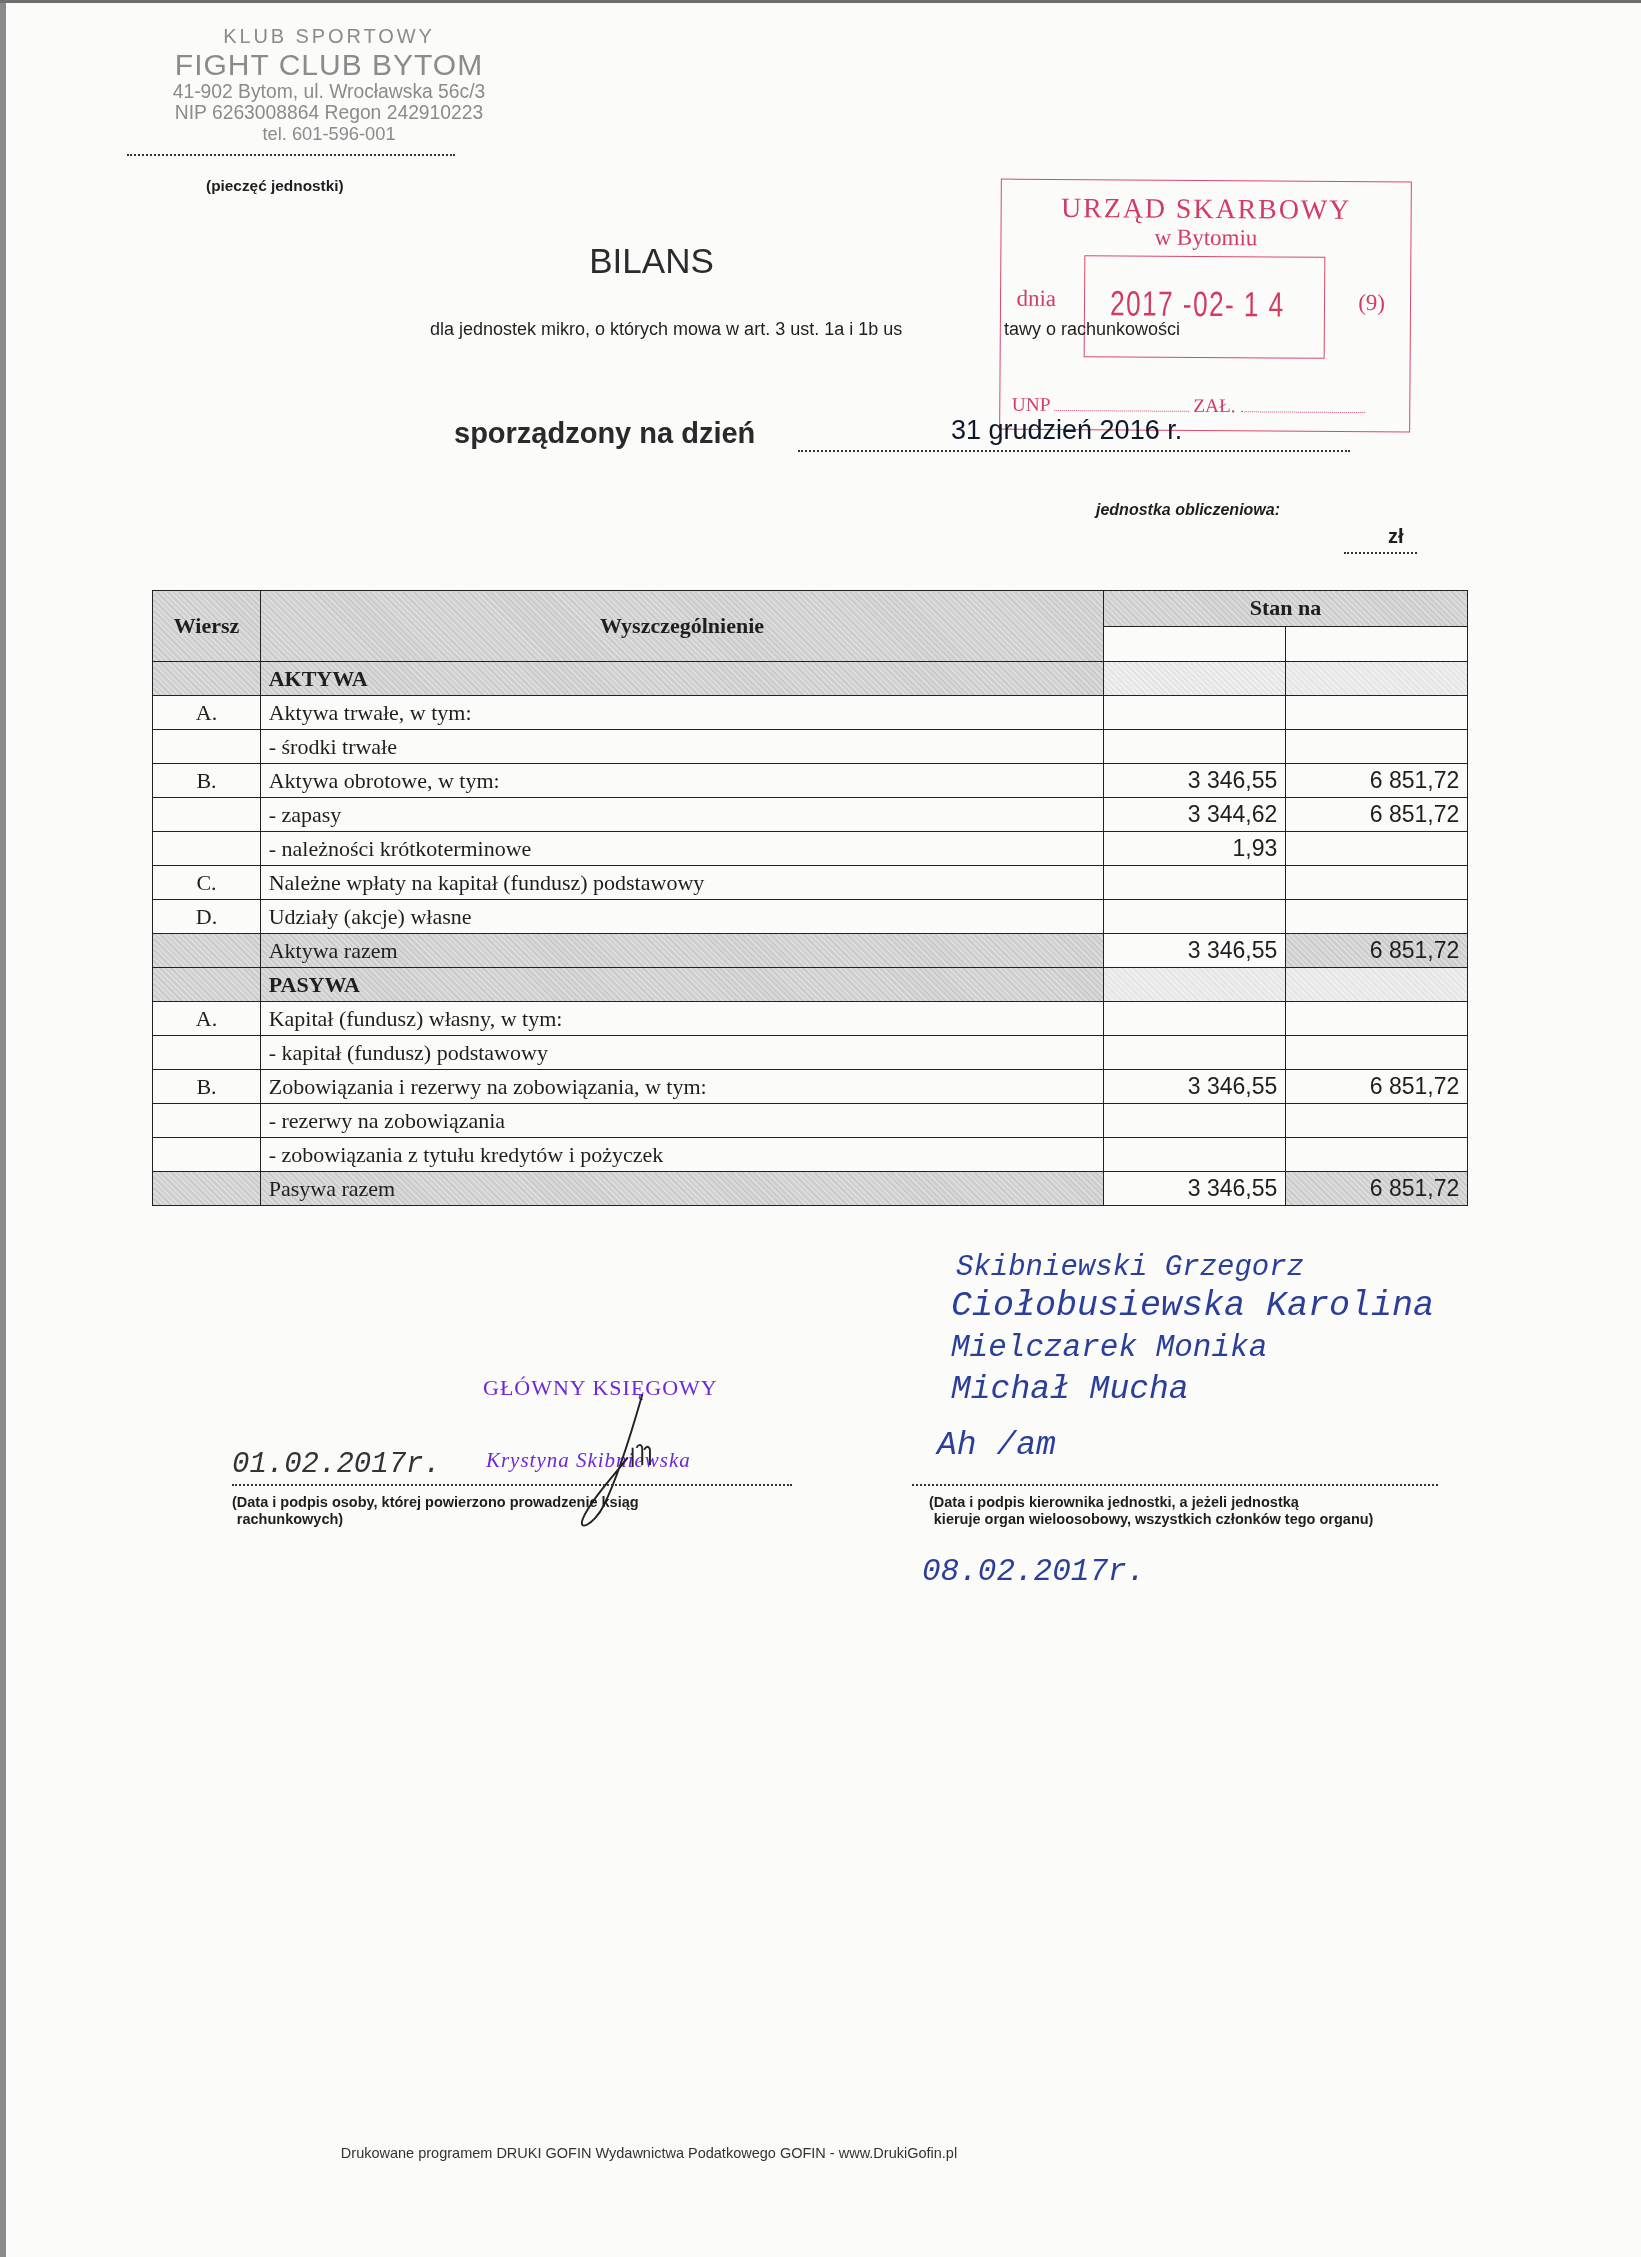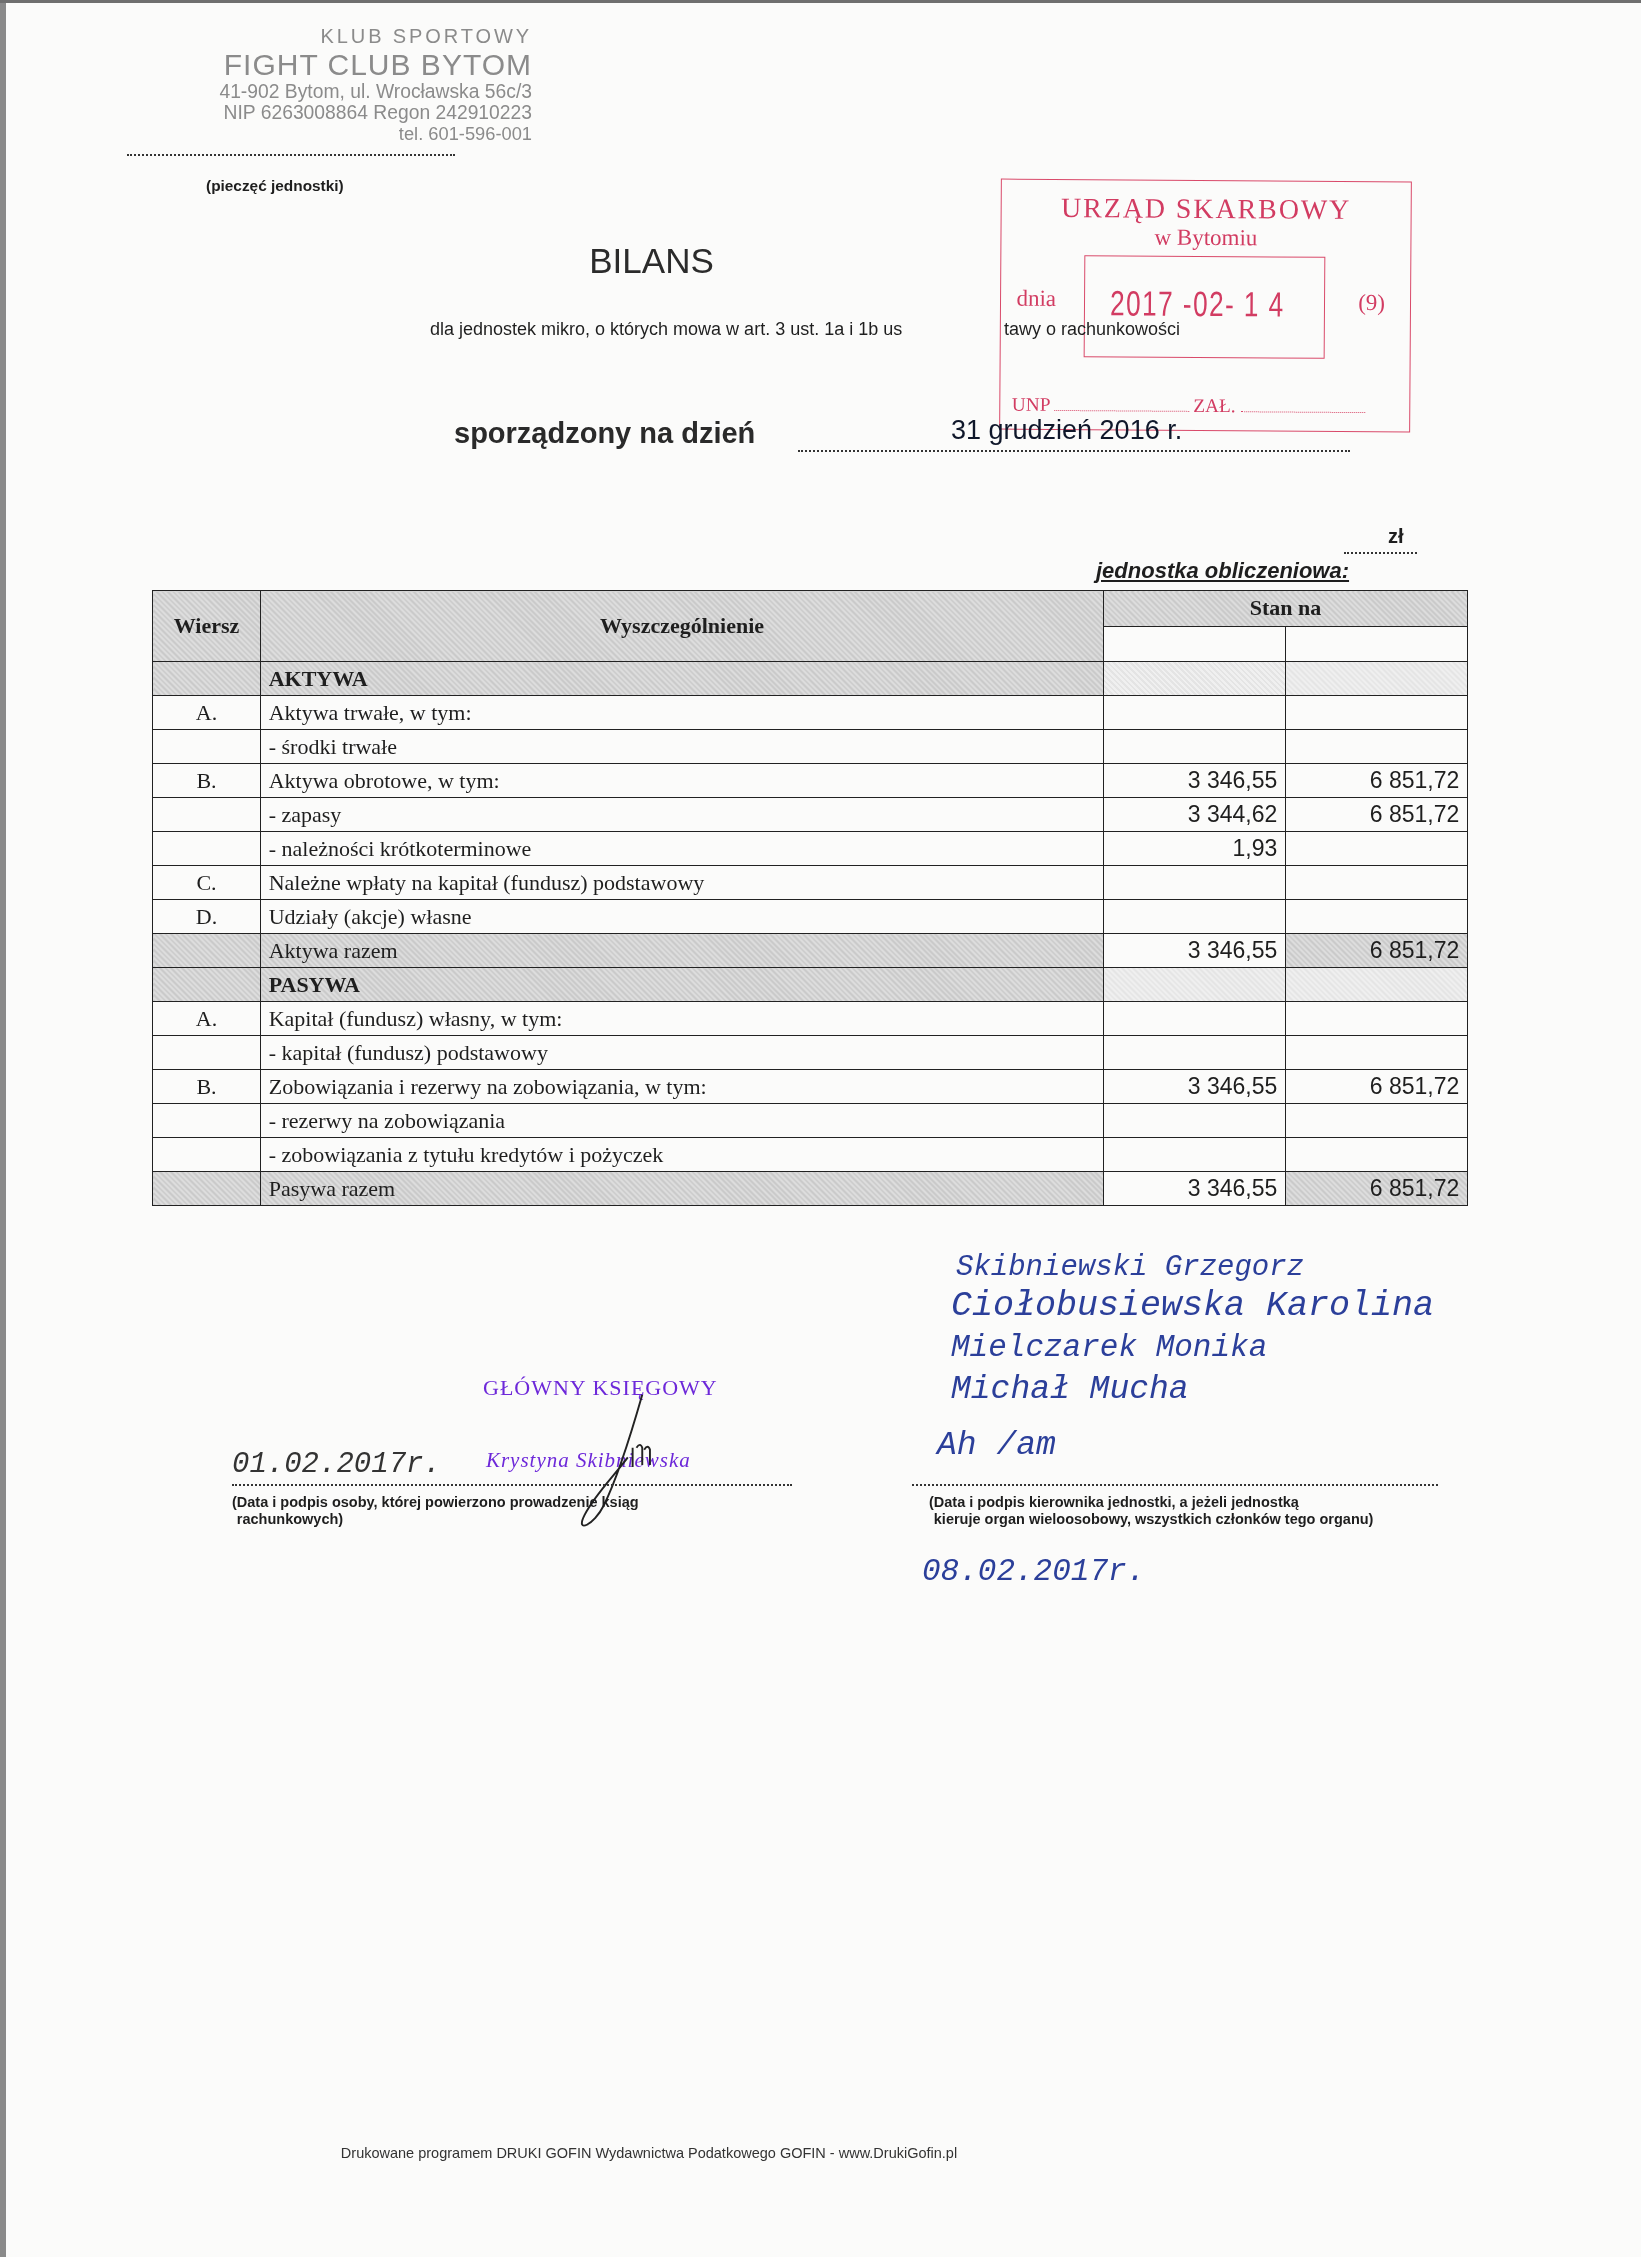--- a/index.html
+++ b/index.html
@@ -5,37 +5,37 @@
   html, body { margin: 0; padding: 0; }
   body {
     width: 1641px; height: 2257px; position: relative; overflow: hidden;
     background: #fbfbfa;
     font-family: "Liberation Sans", sans-serif; color: #1e1e1e;
   }
   .scan-edge { position: absolute; left: 0; top: 0; width: 5.8px; height: 2257px; background: #8a8a8a; }
   .scan-top { position: absolute; left: 0; top: 0; width: 1641px; height: 2.9px; background: #6f6f6f; }
 
   
-  .company-stamp { position: absolute; left: 126px; top: 25px; width: 406px; text-align: right; color: #8b8b8b; }
+  .company-stamp { position: absolute; left: 126px; top: 25px; width: 406px; text-align: center; color: #8b8b8b; }
   .company-stamp .l1 { font-size: 20px; letter-spacing: 2.9px; }
   .company-stamp .l2 { font-size: 30px; letter-spacing: 1px; line-height: 33px; }
   .company-stamp .l3 { font-size: 19.3px; line-height: 21px; }
   .company-stamp .l4 { font-size: 19.3px; line-height: 21px; }
   .company-stamp .l5 { font-size: 18.3px; line-height: 21px; }
   .stamp-dots { position: absolute; left: 127px; top: 154px; width: 328px; border-bottom: 2.9px dotted #333; }
   .stamp-caption { position: absolute; left: 206px; top: 177px; font-size: 15.4px; font-weight: bold; }
 
   
   .doc-title { position: absolute; left: 0; width: 1303px; top: 241px; text-align: center; font-size: 35px; font-weight: normal; color: #2b2b2b; }
   .doc-subtitle { position: absolute; left: 430px; top: 319px; font-size: 18px; color: #1f1f1f; }
   .date-label { position: absolute; left: 454px; top: 417px; font-size: 29px; font-weight: bold; color: #2a2a2a; }
   .date-dots { position: absolute; left: 798px; top: 450px; width: 552px; border-bottom: 2.9px dotted #333; }
   .date-value { position: absolute; left: 951px; top: 415px; font-size: 27px; color: #0f172a; }
 
-  .unit-label { position: absolute; left: 1096px; top: 558px; font-size: 22px; font-weight: bold; font-style: italic; text-decoration: underline; }
+  .unit-label { position: absolute; left: 1096px; top: 501px; font-size: 16px; font-weight: bold; font-style: italic; }
   .unit-value { position: absolute; left: 1388px; top: 525px; font-size: 20px; font-weight: bold; }
   .unit-dots { position: absolute; left: 1344px; top: 552px; width: 73px; border-bottom: 2.9px dotted #333; }
 
   
   .tax-stamp { position: absolute; left: 1000px; top: 180px; width: 409px; height: 249px; border: 1.9px solid #d94a6a; color: #d23c62; font-family: "Liberation Serif", serif; transform: rotate(0.4deg); }
   .tax-stamp .title { position: absolute; top: 11.6px; left: 0; width: 100%; text-align: center; font-size: 28px; letter-spacing: 1.9px; }
   .tax-stamp .city { position: absolute; top: 44px; left: 0; width: 100%; text-align: center; font-size: 23px; }
   .tax-stamp .dnia { position: absolute; left: 15.4px; top: 106px; font-size: 23px; }
   .tax-stamp .date-box { position: absolute; left: 83px; top: 75px; width: 239px; height: 100px; border: 1.9px solid #d94a6a; }
   .tax-stamp .date-box span { position: absolute; left: 25px; top: 27px; font-family: "Liberation Sans Narrow", "Liberation Sans", sans-serif; font-size: 35px; letter-spacing: 1.9px; transform: scaleX(0.75); transform-origin: left; white-space: nowrap; }

